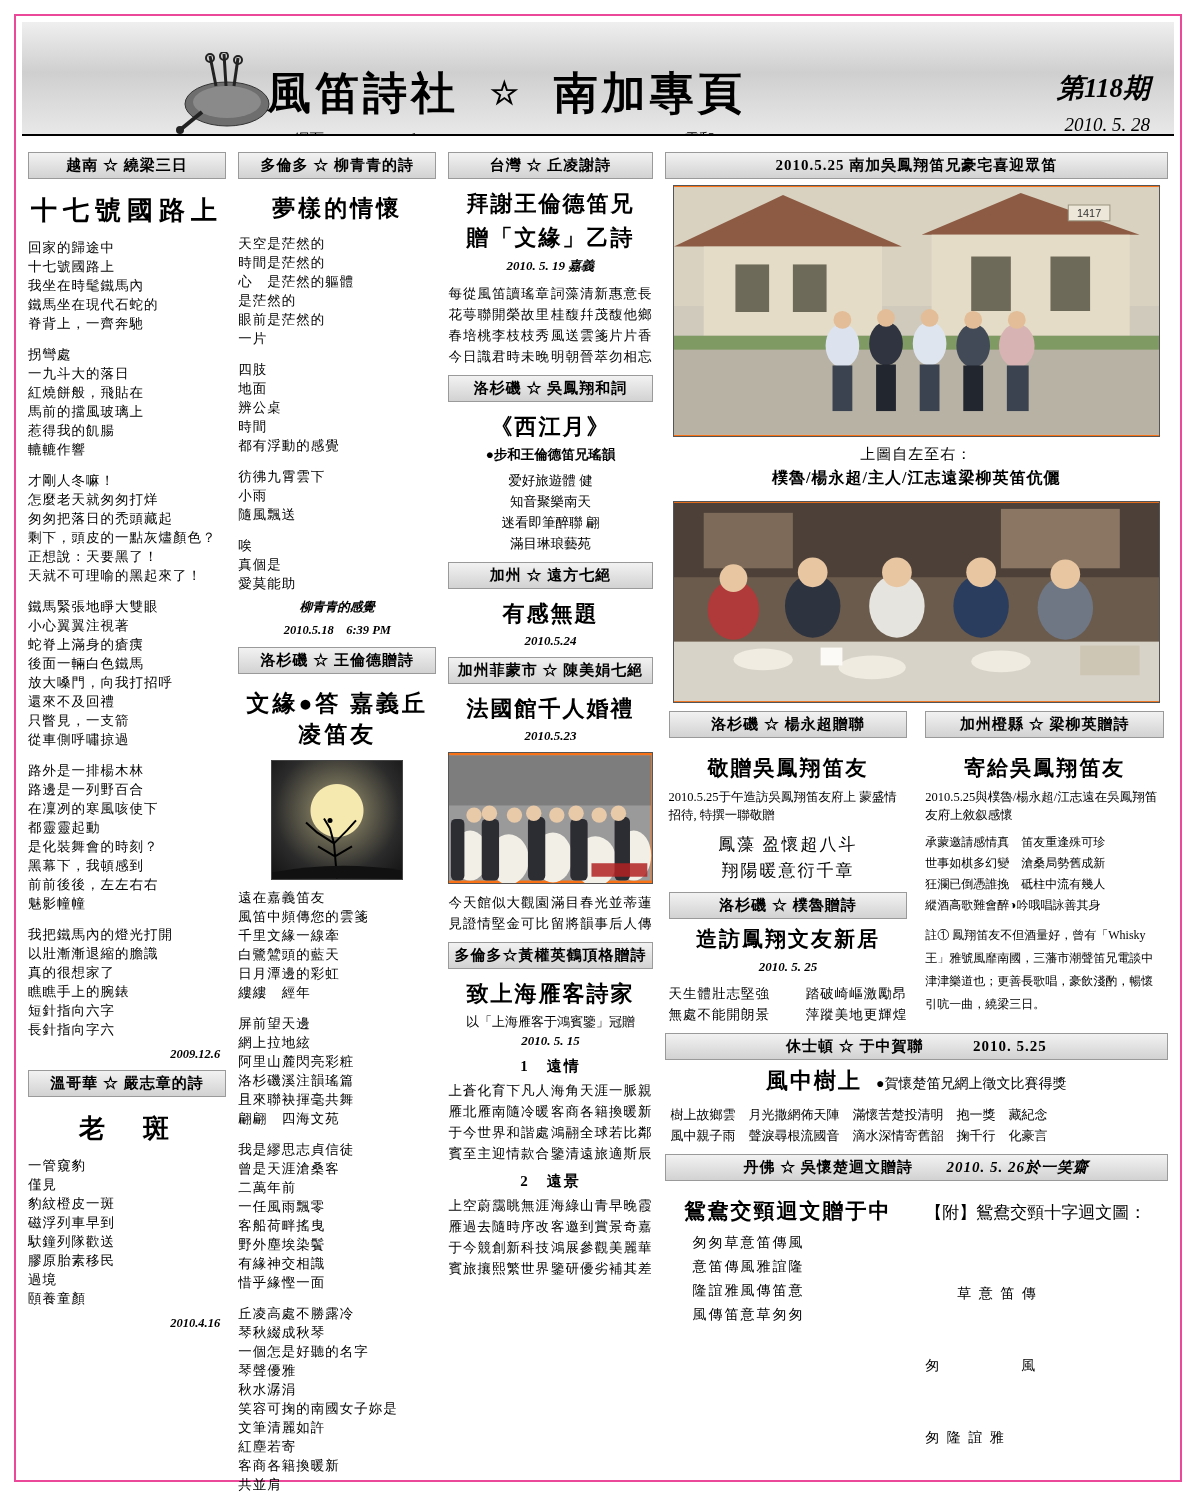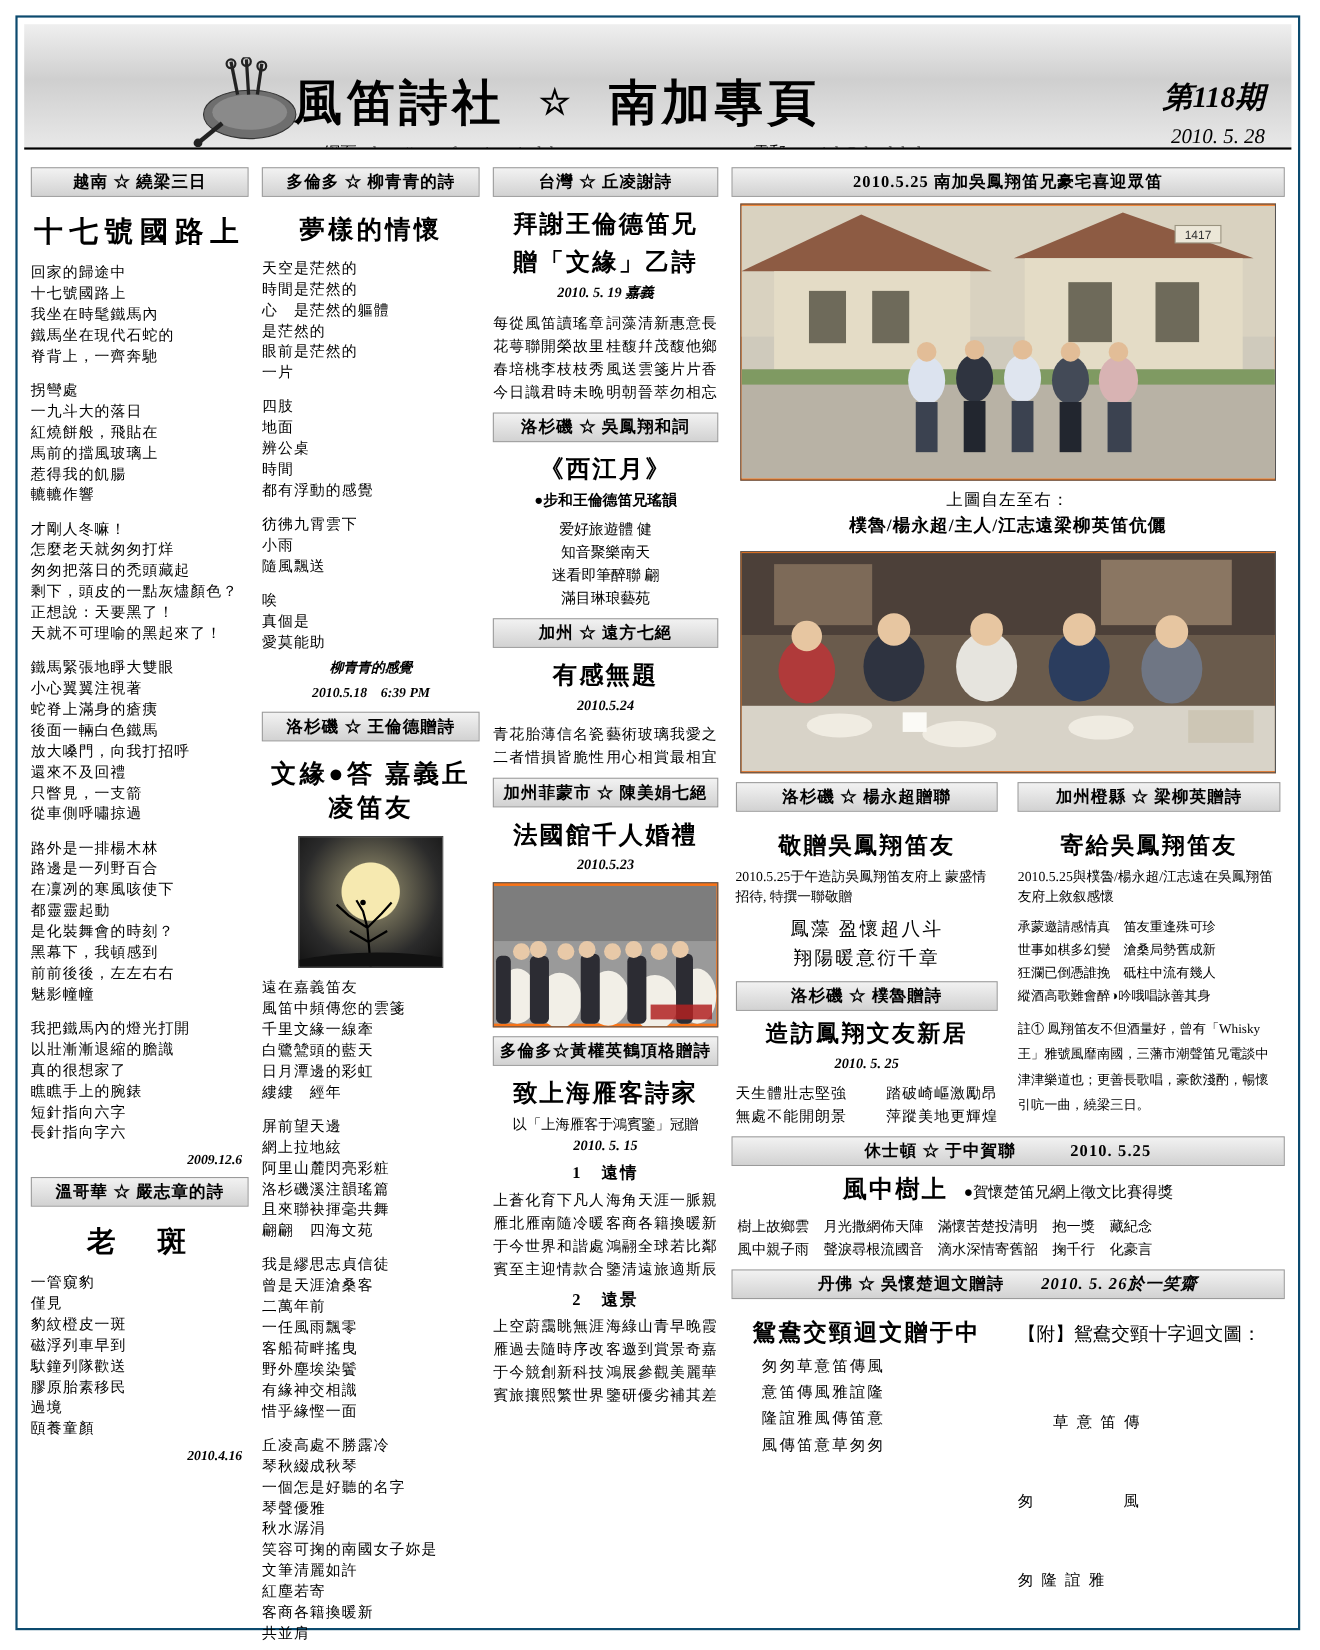--- a/index.html
+++ b/index.html
@@ -1,18 +1,18 @@
 <!DOCTYPE html>
 <html><head>
 <meta charset="utf-8">
 <style>
   html,body{margin:0;padding:0;background:#fff;}
   body{width:1200px;height:1500px;font-family:"Liberation Serif",serif;color:#000;}
   .page{width:1200px;height:1500px;box-sizing:border-box;padding:14px;background:#fff;}
-  .sheet{border:2px solid #0c4a6e;width:1168px;height:1468px;box-sizing:border-box;padding:6px;position:relative;}
+  .sheet{border:2px solid #ec4899;width:1168px;height:1468px;box-sizing:border-box;padding:6px;position:relative;}
 
   
   .masthead{position:relative;height:112px;border-bottom:2px solid #000;
      background:linear-gradient(180deg,#efefef 0%,#cfcfcf 45%,#e8e8e8 100%);
      overflow:hidden;}
   .mh-title{position:absolute;left:245px;top:42px;font-size:44px;font-weight:bold;letter-spacing:4px;font-family:"Liberation Serif",serif;}
   .mh-star{display:inline-block;padding:0 16px;font-size:32px;vertical-align:4px;}
   .mh-issue{position:absolute;right:24px;top:48px;font-size:27px;font-style:italic;font-weight:bold;}
   .mh-date{position:absolute;right:24px;top:92px;font-size:19px;font-style:italic;}
   .mh-web{position:absolute;left:272px;top:108px;font-size:15px;}
@@ -267,30 +267,20 @@
       <div class="center" style="font-size:13.5px;line-height:21px;margin-top:6px">
         <div>爱好旅遊體 健</div>
         <div>知音聚樂南天</div>
         <div>迷看即筆醉聯 翩</div>
         <div>滿目琳琅藝苑</div>
       </div>
 
       <div class="hdr">加州 ☆ 遠方七絕</div>
       <div class="ptitle2">有感無題</div>
       <div class="pdate">2010.5.24</div>
-      <div class="cpl">
-        <div class="row">
-              <span>青花胎薄信名瓷</span>
-              <span>藝術玻璃我愛之</span>
-            </div>
-        <div class="row">
-              <span>二者惜損皆脆性</span>
-              <span>用心相賞最相宜</span>
-            </div>
-      </div>
 
       <div class="hdr">加州菲蒙市 ☆ 陳美娟七絕</div>
       <div class="ptitle2">法國館千人婚禮</div>
       <div class="pdate">2010.5.23</div>
 
       <div class="photo" style="height:130px">
         <svg viewBox="0 0 210 130" width="100%" height="130">
           <rect width="210" height="130" fill="#9a9a9a"></rect>
           <rect y="0" width="210" height="52" fill="#7d7d7d"></rect>
           <g fill="#f2efe7">
@@ -314,20 +304,30 @@
                 <circle cx="88" cy="60" r="8"></circle>
             <circle cx="112" cy="62" r="8"></circle>
                 <circle cx="132" cy="60" r="8"></circle>
             <circle cx="156" cy="62" r="8"></circle>
                 <circle cx="176" cy="60" r="8"></circle>
           </g>
           <rect x="148" y="112" width="58" height="14" fill="#b22222" opacity="0.85"></rect>
         </svg>
       </div>
 
+      <div class="cpl" style="margin-top:8px">
+        <div class="row">
+              <span>今天館似大觀園</span>
+              <span>滿目春光並蒂蓮</span>
+            </div>
+        <div class="row">
+              <span>見證情堅金可比</span>
+              <span>留將韻事后人傳</span>
+            </div>
+      </div>
 
       <div class="hdr">多倫多☆黃權英鶴頂格贈詩</div>
       <div class="ptitle2">致上海雁客詩家</div>
       <div class="center" style="font-size:13px">以「上海雁客于鴻賓鑒」冠贈</div>
       <div class="pdate">2010. 5. 15</div>
       <div class="idx">1　遠情</div>
       <div class="cpl">
         <div class="row">
               <span>上蒼化育下凡人</span>
               <span>海角天涯一脈親</span>

